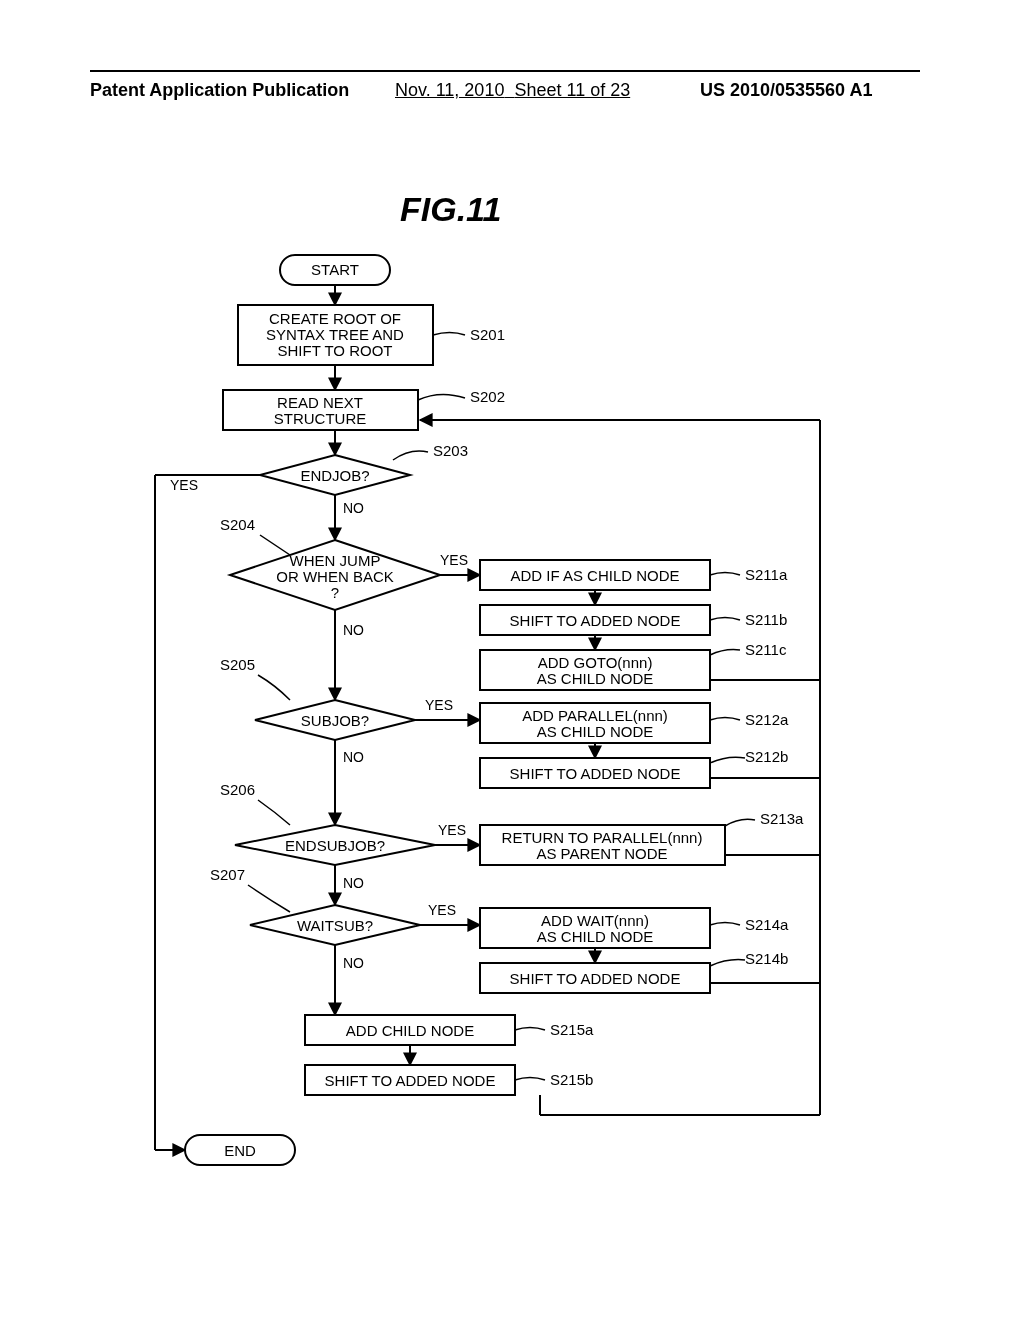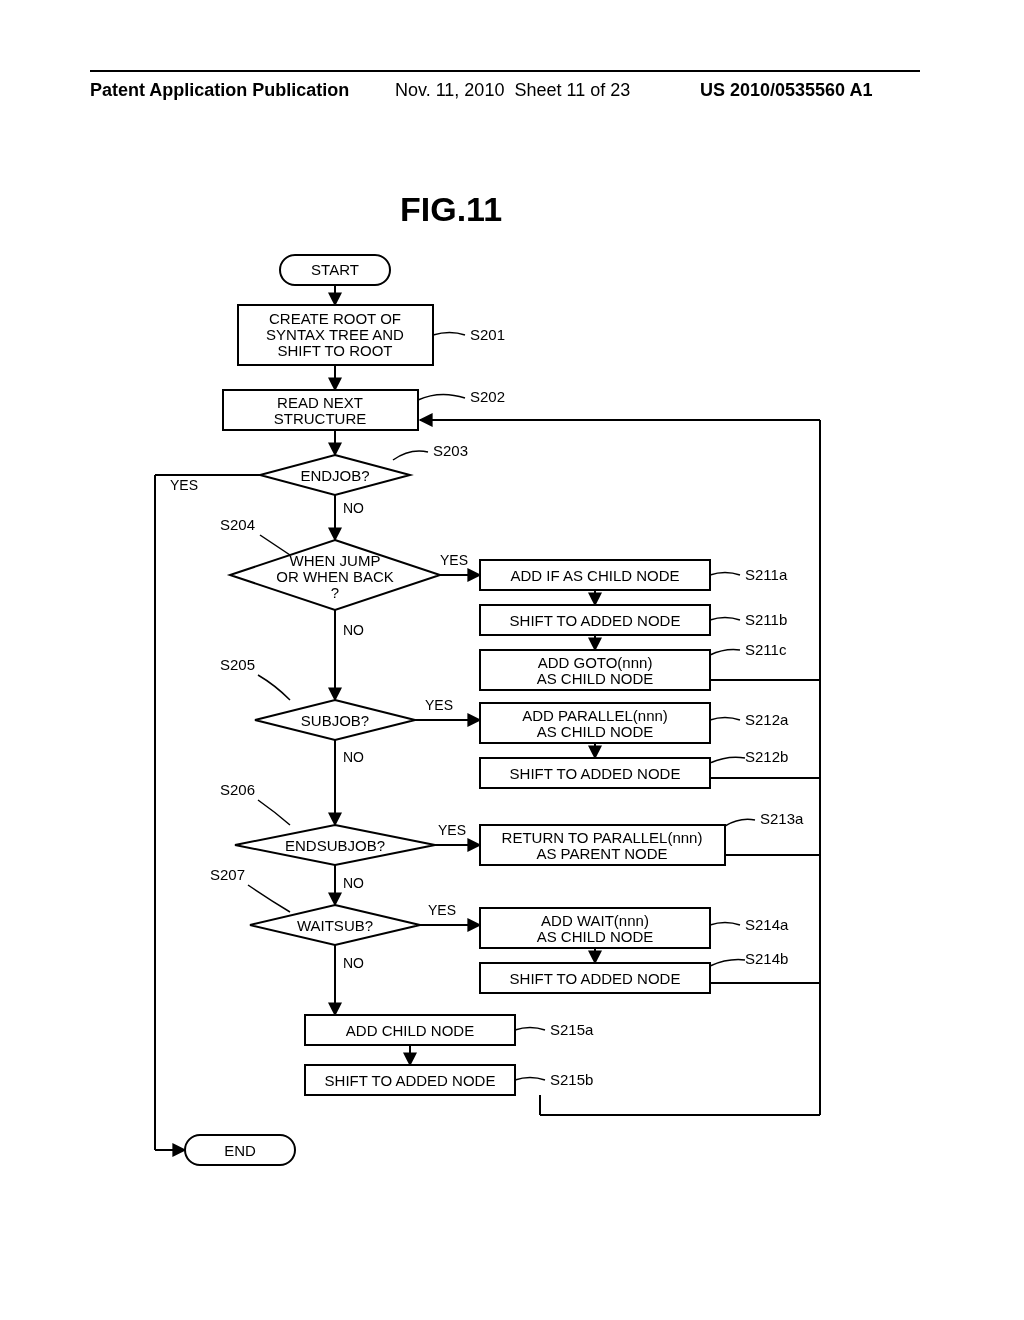--- a/index.html
+++ b/index.html
@@ -29,34 +29,36 @@
     left: 90px;
     top: 80px;
     font-size: 18px;
     font-weight: bold;
   }
   .header-mid {
     position: absolute;
     left: 395px;
     top: 80px;
     font-size: 18px;
+    text-decoration: underline;
   }
   .header-right {
     position: absolute;
     left: 700px;
     top: 80px;
     font-size: 18px;
     font-weight: bold;
   }
   .fig-title {
     position: absolute;
     left: 400px;
     top: 190px;
     font-size: 34px;
     font-weight: bold;
+    font-style: italic;
   }
   svg {
     position: absolute;
     left: 0;
     top: 0;
   }
   .box-text, .label-text {
     font-family: Arial, Helvetica, sans-serif;
     font-size: 15px;
     fill: #000;

